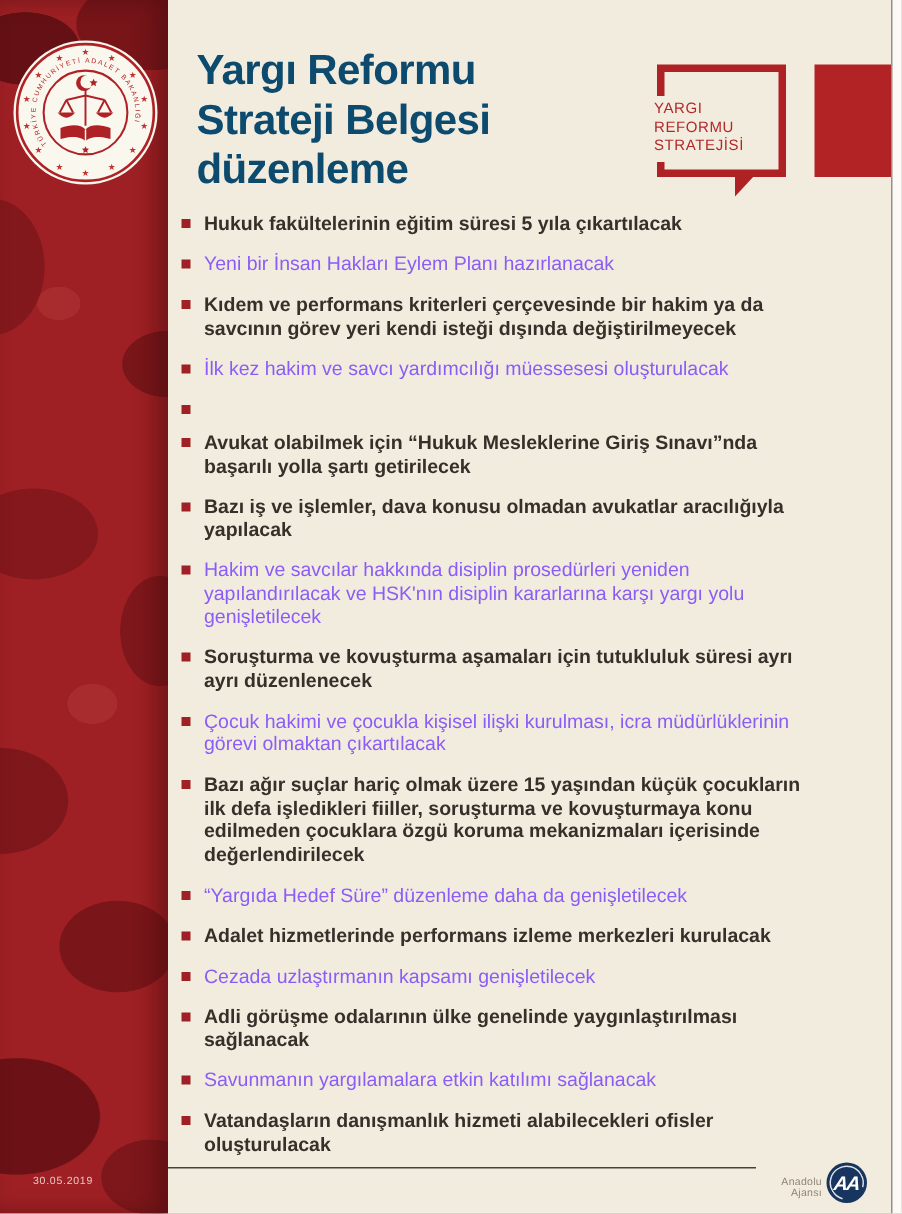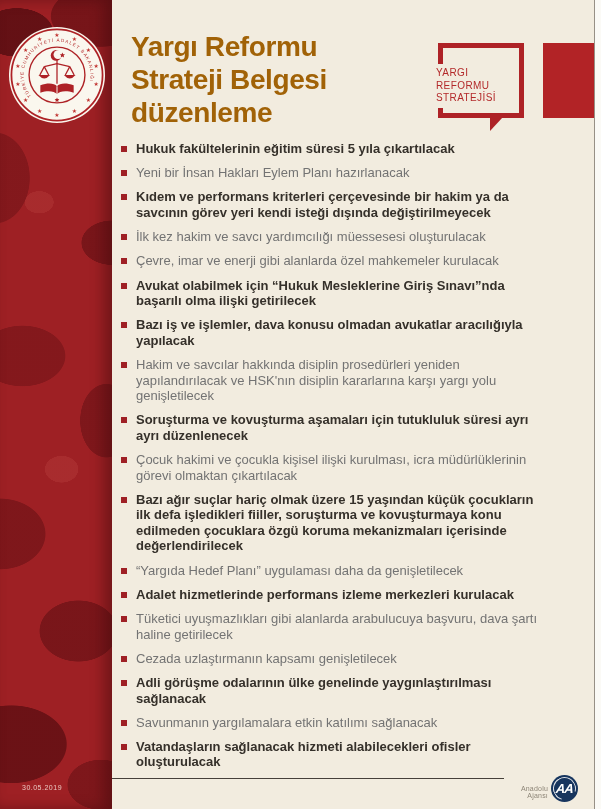--- a/index.html
+++ b/index.html
@@ -29,21 +29,21 @@
   }
   #date-stamp{
     position:absolute;left:22px;top:784px;font-size:7px;letter-spacing:.5px;
     color:rgba(255,244,235,.78);
   }
   
   #seal{position:absolute;left:8px;top:26px;width:98px;height:98px;}
   
   #title{
     position:absolute;left:131px;top:30px;width:300px;
-    font-size:28px;line-height:33px;font-weight:bold;color:#a16207;
+    font-size:28px;line-height:33px;font-weight:bold;color:#0c4a6e;
     letter-spacing:-.4px;
   }
   
   #badge{
     position:absolute;left:438px;top:43px;width:76px;height:65px;
     border:5px solid #ae2226;
     text-decoration:underline;
   }
   #badge .tail{
     position:absolute;left:47px;bottom:-18px;width:0;height:0;
@@ -66,21 +66,21 @@
     margin:0;padding:0;list-style:none;
     display:flex;flex-direction:column;justify-content:space-between;
   }
   #reform-list li{display:flex;align-items:flex-start;}
   #reform-list .bullet{
     flex:0 0 auto;width:6px;height:6px;background:#9f2025;
     margin:5px 9px 0 0;
   }
   #reform-list .item-text{font-size:13px;line-height:15.5px;}
   #reform-list li.bold .item-text{font-weight:bold;color:#35302a;}
-  #reform-list li.regular .item-text{font-weight:normal;color:#737373;}
+  #reform-list li.regular .item-text{font-weight:normal;color:#8b5cf6;}
   
   #footer-rule{position:absolute;left:112px;top:778px;width:392px;height:0;border-top:1px solid #46403a;}
   #credit{
     position:absolute;left:500px;top:785px;width:48px;text-align:right;
     font-size:7px;color:#8d8577;letter-spacing:.2px;
   }
   #aa-logo{
     position:absolute;left:551px;top:775px;width:27px;height:27px;border-radius:50%;
     background:#17355e;display:flex;align-items:center;justify-content:center;
     box-shadow:inset 0 0 0 1px rgba(255,255,255,.0);
@@ -180,25 +180,24 @@
       <li class="bold">
         <span class="bullet"></span>
         <span class="item-text">Kıdem ve performans kriterleri çerçevesinde bir hakim ya da savcının görev yeri kendi isteği dışında değiştirilmeyecek</span>
       </li>
       <li class="regular">
         <span class="bullet"></span>
         <span class="item-text">İlk kez hakim ve savcı yardımcılığı müessesesi oluşturulacak</span>
       </li>
       <li class="regular">
         <span class="bullet"></span>
-        <span class="item-text">Çevre, imar ve enerji gibi alanlarda özel mahkemeler kurulacak</span>
-      </li>
-      <li class="bold">
-        <span class="bullet"></span>
-        <span class="item-text">Avukat olabilmek için “Hukuk Mesleklerine Giriş Sınavı”nda başarılı olma ilişki getirilecek</span>
+      </li>
+      <li class="bold">
+        <span class="bullet"></span>
+        <span class="item-text">Avukat olabilmek için “Hukuk Mesleklerine Giriş Sınavı”nda başarılı yolla şartı getirilecek</span>
       </li>
       <li class="bold">
         <span class="bullet"></span>
         <span class="item-text">Bazı iş ve işlemler, dava konusu olmadan avukatlar aracılığıyla yapılacak</span>
       </li>
       <li class="regular">
         <span class="bullet"></span>
         <span class="item-text">Hakim ve savcılar hakkında disiplin prosedürleri yeniden yapılandırılacak ve HSK'nın disiplin kararlarına karşı yargı yolu genişletilecek</span>
       </li>
       <li class="bold">
@@ -208,45 +207,41 @@
       <li class="regular">
         <span class="bullet"></span>
         <span class="item-text">Çocuk hakimi ve çocukla kişisel ilişki kurulması, icra müdürlüklerinin görevi olmaktan çıkartılacak</span>
       </li>
       <li class="bold">
         <span class="bullet"></span>
         <span class="item-text">Bazı ağır suçlar hariç olmak üzere 15 yaşından küçük çocukların ilk defa işledikleri fiiller, soruşturma ve kovuşturmaya konu edilmeden çocuklara özgü koruma mekanizmaları içerisinde değerlendirilecek</span>
       </li>
       <li class="regular">
         <span class="bullet"></span>
-        <span class="item-text">“Yargıda Hedef Planı” uygulaması daha da genişletilecek</span>
+        <span class="item-text">“Yargıda Hedef Süre” düzenleme daha da genişletilecek</span>
       </li>
       <li class="bold">
         <span class="bullet"></span>
         <span class="item-text">Adalet hizmetlerinde performans izleme merkezleri kurulacak</span>
       </li>
       <li class="regular">
         <span class="bullet"></span>
-        <span class="item-text">Tüketici uyuşmazlıkları gibi alanlarda arabulucuya başvuru, dava şartı haline getirilecek</span>
-      </li>
-      <li class="regular">
-        <span class="bullet"></span>
         <span class="item-text">Cezada uzlaştırmanın kapsamı genişletilecek</span>
       </li>
       <li class="bold">
         <span class="bullet"></span>
         <span class="item-text">Adli görüşme odalarının ülke genelinde yaygınlaştırılması sağlanacak</span>
       </li>
       <li class="regular">
         <span class="bullet"></span>
         <span class="item-text">Savunmanın yargılamalara etkin katılımı sağlanacak</span>
       </li>
       <li class="bold">
         <span class="bullet"></span>
-        <span class="item-text">Vatandaşların sağlanacak hizmeti alabilecekleri ofisler oluşturulacak</span>
+        <span class="item-text">Vatandaşların danışmanlık hizmeti alabilecekleri ofisler oluşturulacak</span>
       </li>
     </ul>
 
   <div id="footer-rule"></div>
   <div id="credit">Anadolu Ajansı</div>
   <div id="aa-logo">
     <div class="ring"></div>
     <span class="aa-text">AA</span>
   </div>
   <div id="date-stamp">30.05.2019</div>

